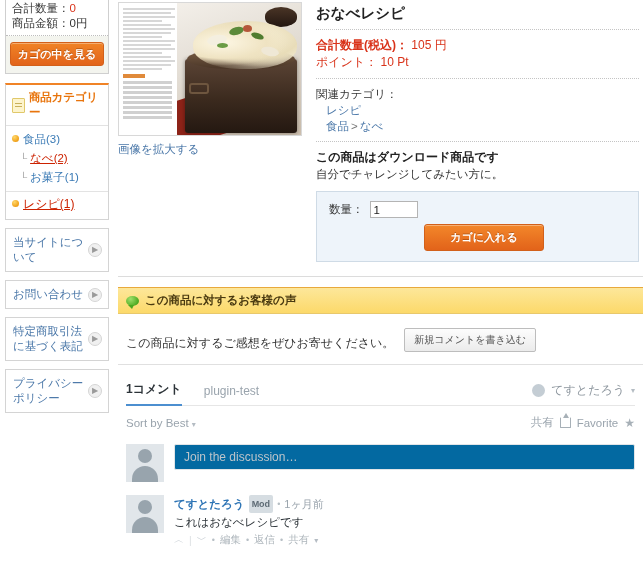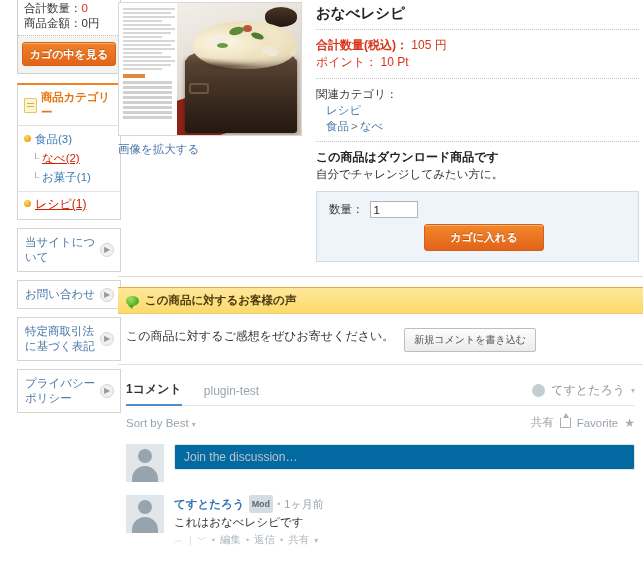--- a/index.html
+++ b/index.html
@@ -18,21 +18,21 @@
   }
   .page {
     width: 643px;
     height: 564px;
     position: relative;
   }
 
   
   .sidebar {
     position: absolute;
-    left: 12px;
+    left: 0;
     top: 0;
     width: 113px;
     padding-left: 4px;
   }
   .cart-box {
     border: 1px solid #cfcfcf;
     border-top: none;
     background: #f3f4ee;
     width: 104px;
     margin: 0 0 0 1px;
@@ -432,21 +432,21 @@
     position: absolute;
     left: 2px; bottom: -3px;
     width: 0; height: 0;
     border-left: 4px solid transparent;
     border-right: 2px solid transparent;
     border-top: 4px solid #4aa81f;
   }
   .review-body {
     padding: 14px 8px 12px 8px;
     display: flex;
-    align-items: flex-start;
+    align-items: flex-end;
     gap: 10px;
     border-bottom: 1px solid #e0e0e0;
   }
   .review-text { font-size: 12px; color: #333; }
   .btn-gray {
     display: inline-block;
     background: linear-gradient(to bottom, #fdfdfd 0%, #ebebeb 100%);
     border: 1px solid #bdbdbd;
     border-radius: 2px;
     color: #555;

